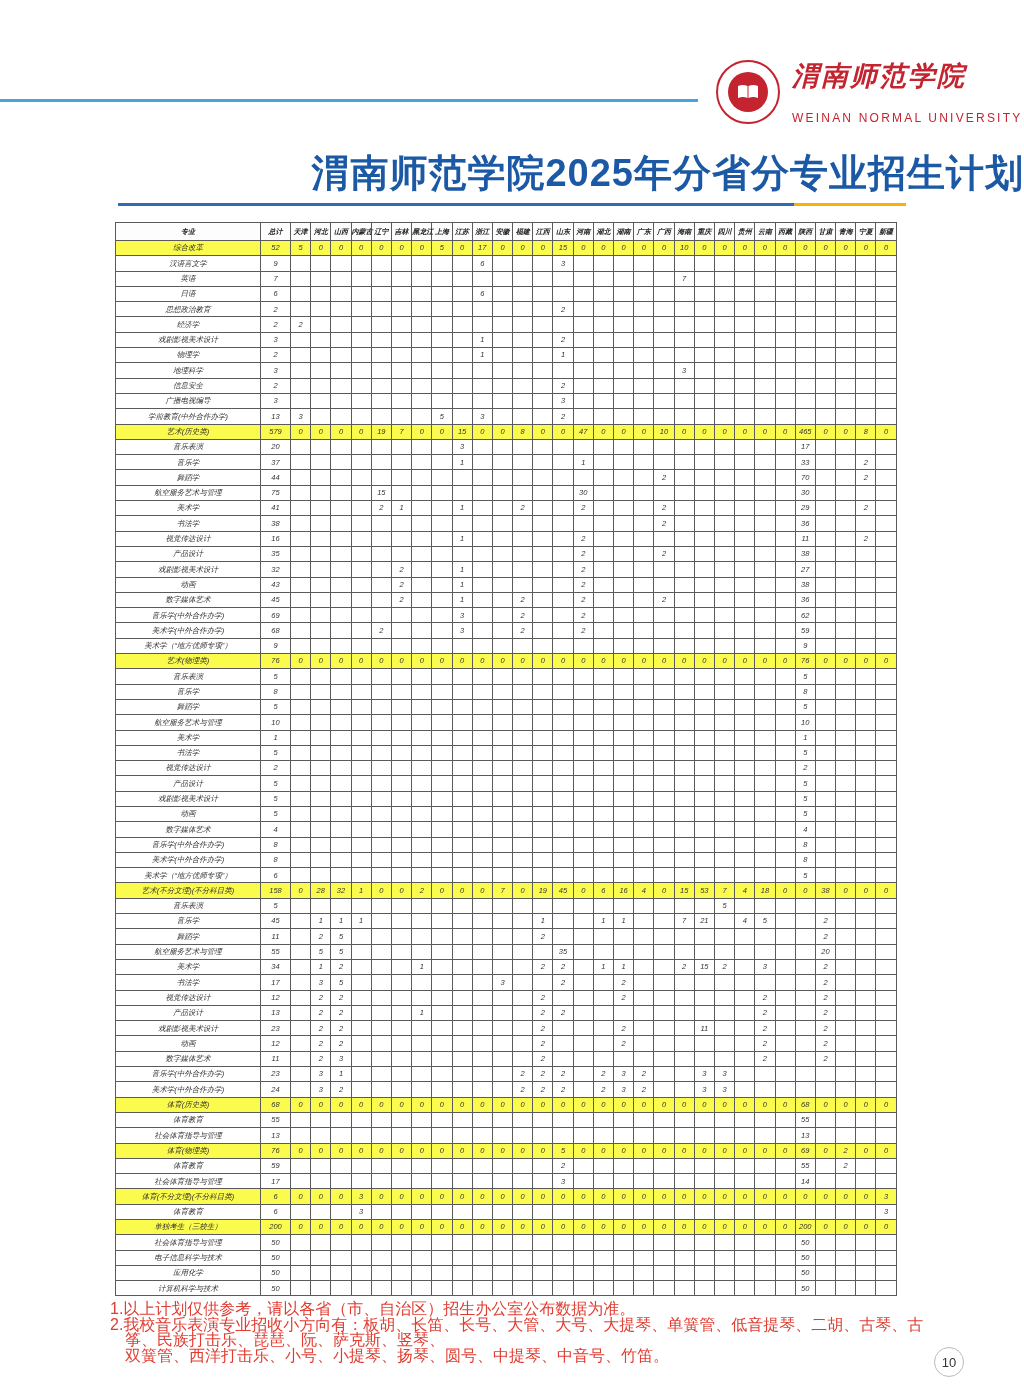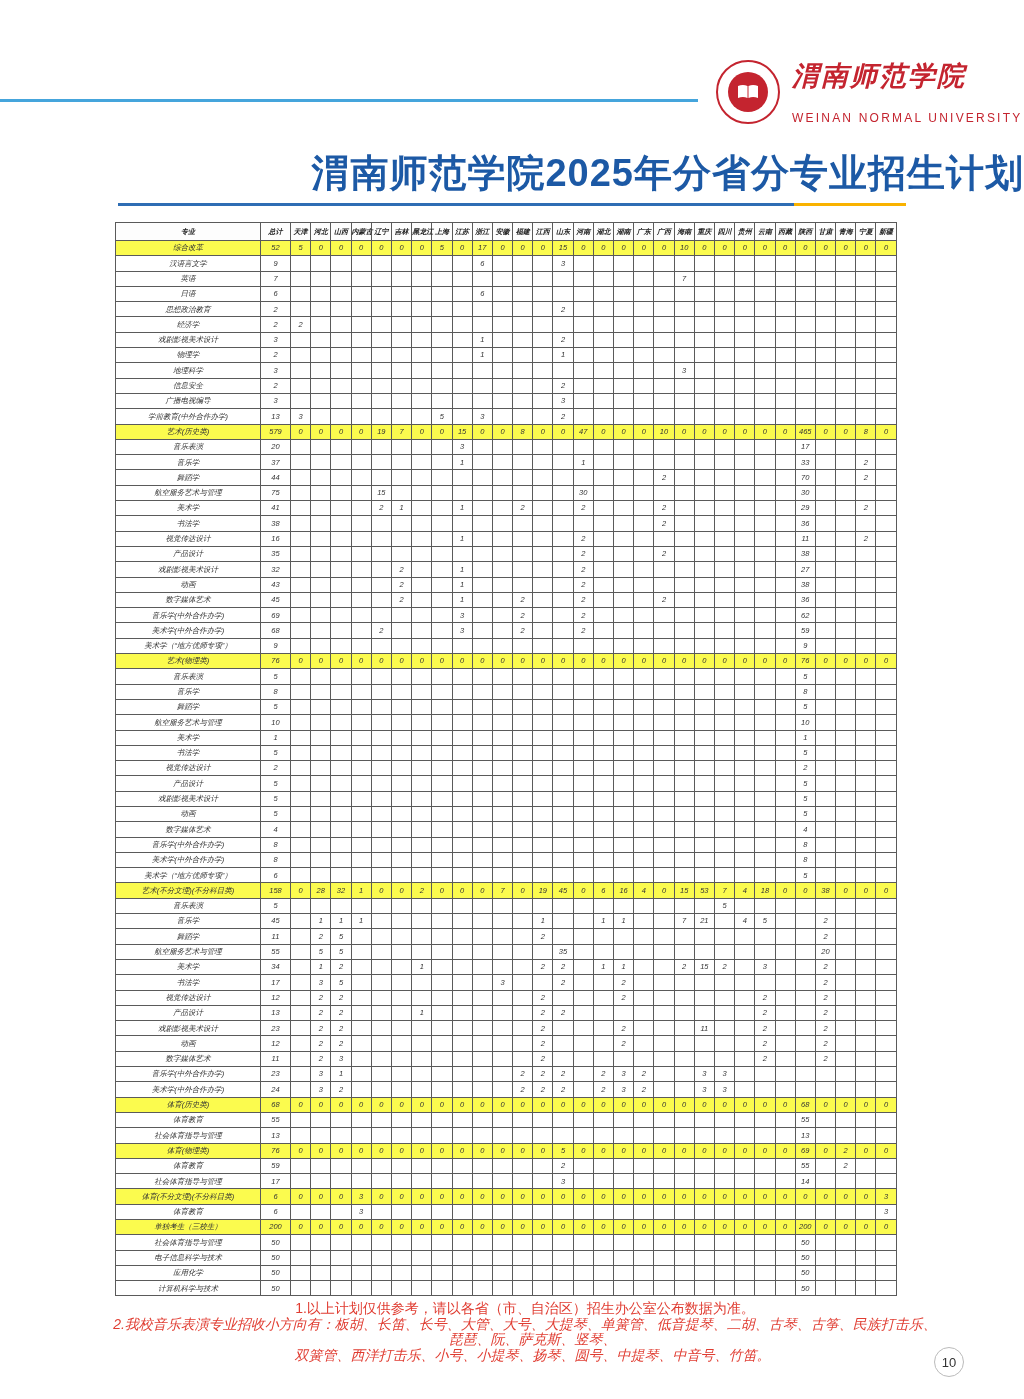--- a/index.html
+++ b/index.html
@@ -22,22 +22,22 @@
   .rule .o{display:inline-block;height:3px;width:112px;background:#f9b200;vertical-align:top;}
   table.plan{position:absolute;left:115px;top:222px;width:781px;border-collapse:collapse;
              table-layout:fixed;font-style:italic;}
   table.plan th,table.plan td{border:1px solid #5a5a5a;padding:0;text-align:center;
              overflow:visible;white-space:nowrap;color:#333;}
   table.plan thead th{height:17px;font-size:7px;font-weight:bold;color:#222;background:#fdfdfd;}
   table.plan tbody td{height:14.3px;font-size:7.5px;line-height:1;}
   table.plan td.lbl{font-size:7.5px;}
   tr.cat td{background:#fbfb4e;}
   .footnotes{position:absolute;left:110px;top:1301px;width:830px;color:#e03c31;
-             font-size:14px;line-height:15.5px;text-align:center;}
-  .footnotes .fn2-wrap{padding-left:15px;text-indent:-15px;font-style:italic;}
+             font-size:16px;line-height:15.5px;}
+  .footnotes .fn2-wrap{padding-left:15px;text-indent:-15px;}
   .pagenum{position:absolute;left:934px;top:1347px;width:28px;height:28px;border:1.5px solid #bbb;
            border-radius:50%;display:flex;align-items:center;justify-content:center;
            font-size:13px;color:#333;background:#fff;}
 </style>
 </head>
 <body>
 
 <div class="page">
 
   <div class="topline"></div>

